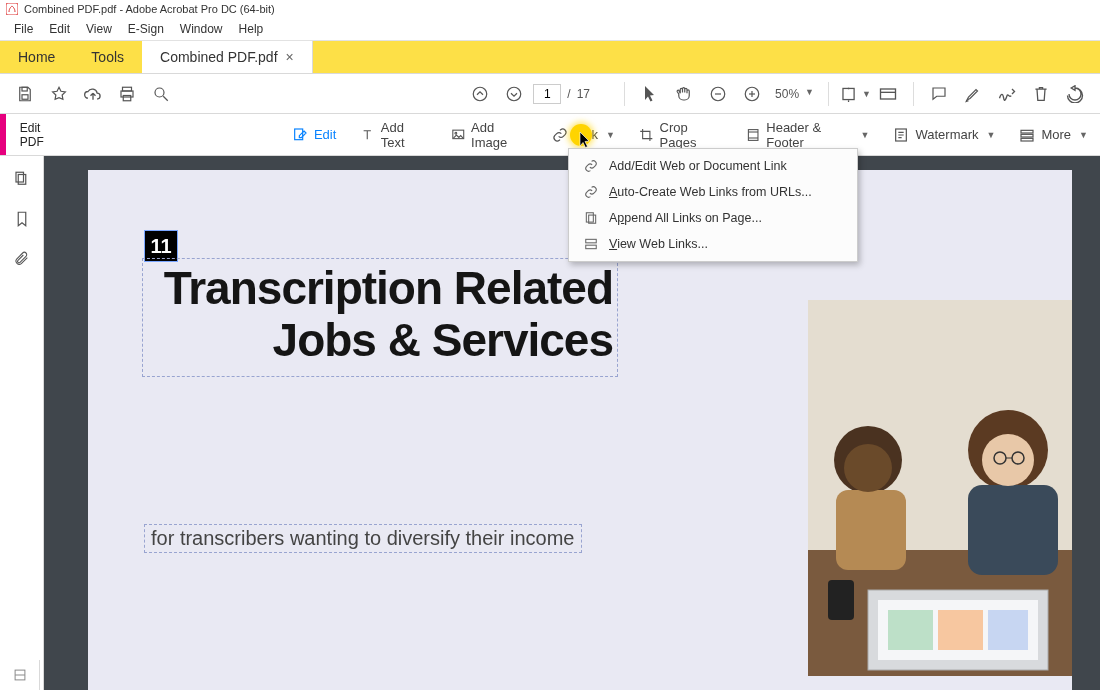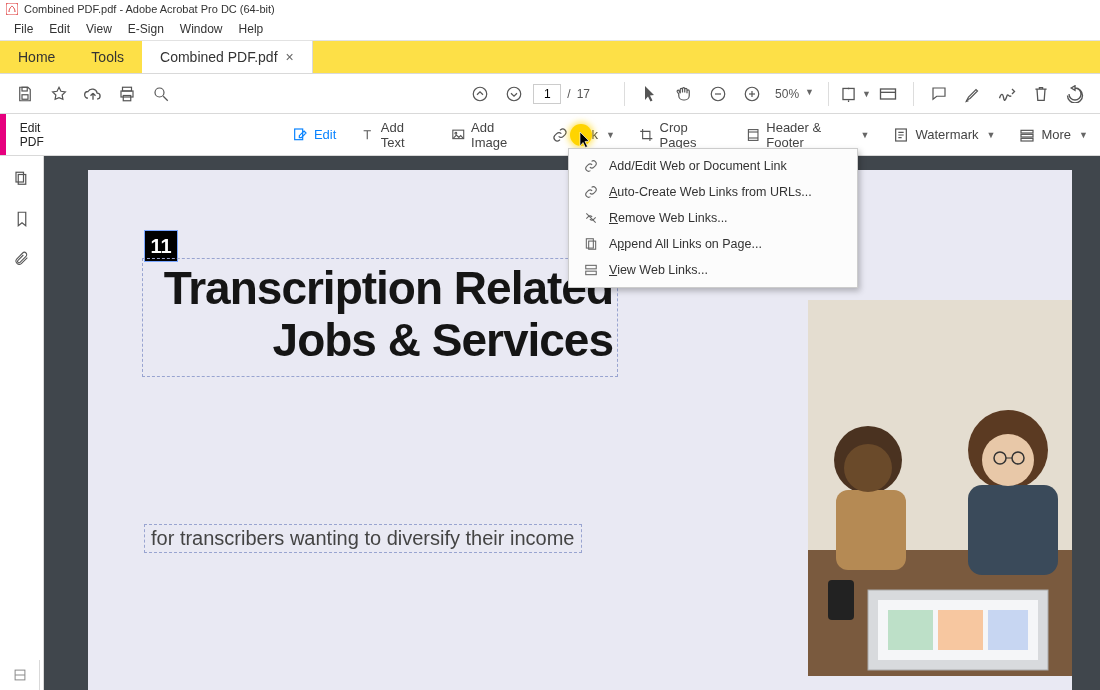--- a/index.html
+++ b/index.html
@@ -319,31 +319,20 @@
         <svg width="14" height="14" viewBox="0 0 24 24" fill="none" stroke="#666" stroke-width="1.8">
           <path d="M10 14a5 5 0 007 0l3-3a5 5 0 00-7-7"></path>
           <path d="M14 10a5 5 0 00-7 0l-3 3a5 5 0 007 7"></path>
         </svg>
       </span>
     <span><span class="und">A</span>uto-Create Web Links from URLs...</span>
   </div>
   <div class="item">
     <span class="ic">
         <svg width="14" height="14" viewBox="0 0 24 24" fill="none" stroke="#666" stroke-width="1.8">
-          <path d="M10 14a5 5 0 007 0l3-3"></path>
-          <path d="M14 10a5 5 0 00-7 0l-3 3"></path>
-          <line x1="4" y1="4" x2="20" y2="20"></line>
-        </svg>
-      </span>
-    <span><span class="und">R</span>emove Web Links...</span>
-
-  </div>
-  <div class="item">
-    <span class="ic">
-        <svg width="14" height="14" viewBox="0 0 24 24" fill="none" stroke="#666" stroke-width="1.8">
           <rect x="4" y="3" width="12" height="16"></rect>
           <rect x="8" y="7" width="12" height="14"></rect>
         </svg>
       </span>
     <span>A<span class="und">p</span>pend All Links on Page...</span>
 
   </div>
   <div class="item">
     <span class="ic">
         <svg width="14" height="14" viewBox="0 0 24 24" fill="none" stroke="#666" stroke-width="1.8">

